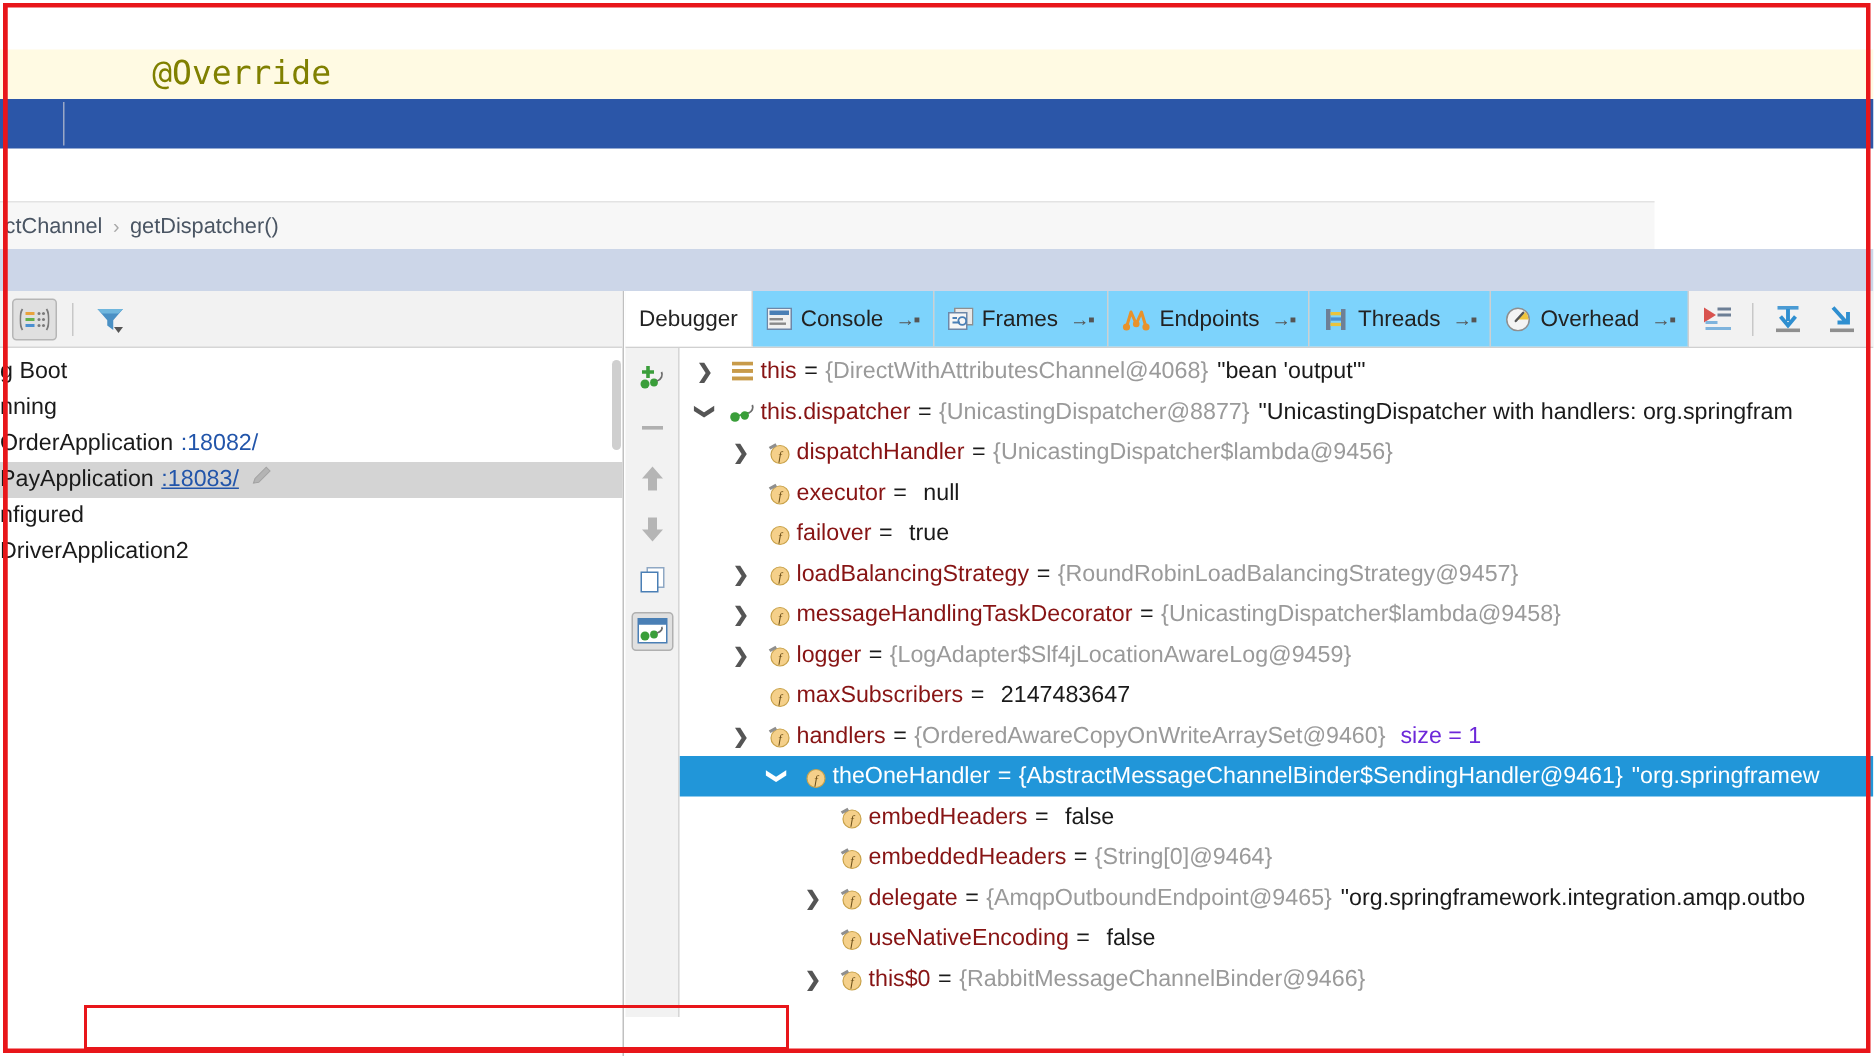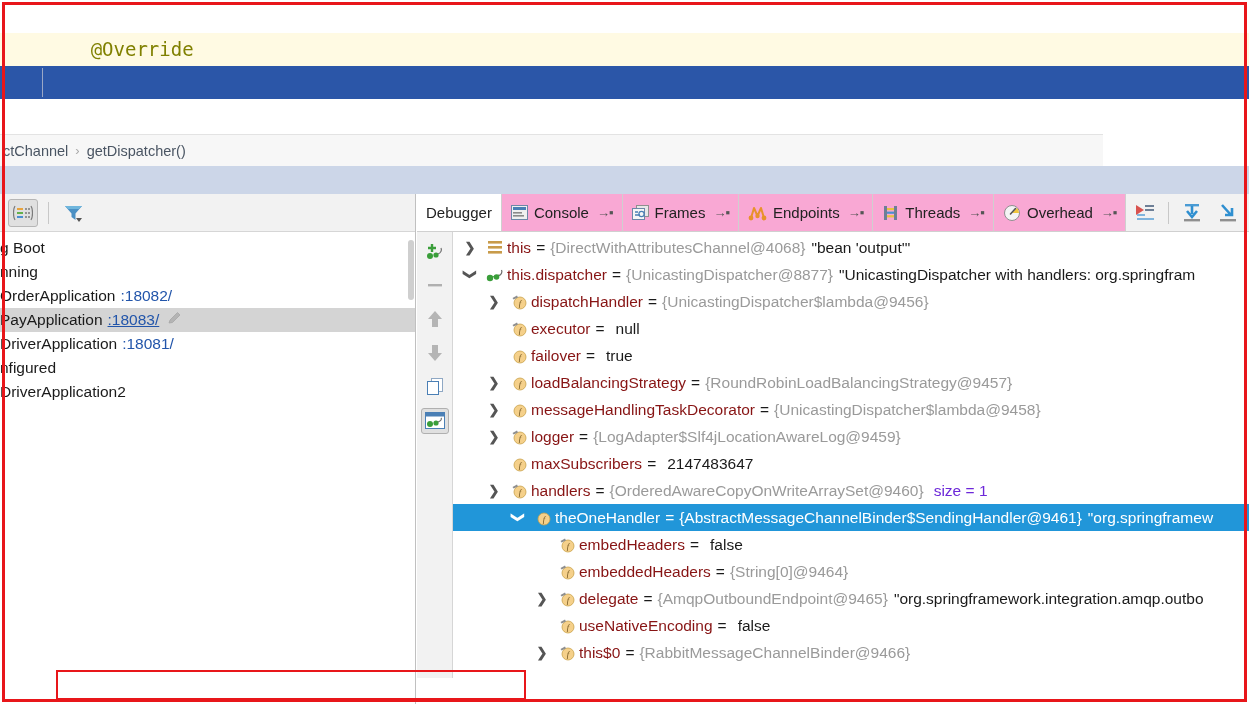--- a/index.html
+++ b/index.html
@@ -17,21 +17,21 @@
     width: 1245px; height: 700px;
     border: 3px solid #e8161a;
     pointer-events: none; z-index: 60;
   }
 
   
   .editor {
     position: absolute; left: 0; top: 0; width: 1249px; height: 134px;
     background: #ffffff;
     font-family: "DejaVu Sans Mono", monospace;
-    font-size: 19px;
+    font-size: 22px;
   }
   .code-line { height: 33px; line-height: 33px; white-space: pre; padding-left: 22px; }
   .line-override { color: #808000; }
   .line-sig { background: #fffae3; }
   .line-sig .kw { color: #000080; font-weight: bold; }
   .line-sig .type { color: #000000; }
   .line-return {
     background: #2b56a8; color: #ffffff;
     position: relative;
   }
@@ -107,21 +107,21 @@
   .tabbar {
     height: 38px; background: #f2f2f2;
     border-bottom: 1px solid #d0d0d0;
     display: flex; align-items: stretch;
     font-size: 15px; color: #222;
   }
   .tab {
     display: flex; align-items: center; gap: 6px;
     padding: 0 9px;
     border-right: 1px solid #cfcfcf;
-    background: #f9a8d4;
+    background: #7dd3fc;
     white-space: nowrap;
   }
   .tab.active { background: #ffffff; border-right: 1px solid #cfcfcf; }
   .tab .pin { color: #555; font-size: 13px; margin-left: 2px; letter-spacing: -1px;}
   .stepbar {
     display: flex; align-items: center; gap: 2px; padding: 0 2px;
     background: #f2f2f2;
   }
   .step-btn { width: 34px; height: 30px; display:flex; align-items:center; justify-content:center;}
 
@@ -249,24 +249,20 @@
           <span class="lt-port">:18082/</span>
         </div>
         <div class="lt-row selected">
           <span>PayApplication</span>
           <span class="lt-port underlined">:18083/</span>
           <span class="pencil"><svg width="16" height="14" viewBox="0 0 16 14">
               <path d="M2,12 L3,9 L10.5,1.5 L13,4 L5.5,11.5 Z" fill="#9a9a9a" stroke="#7a7a7a" stroke-width="0.7"></path>
             </svg></span>
         </div>
         <div class="lt-row">
-          <span>DriverApplication</span>
-          <span class="lt-port">:18081/</span>
-        </div>
-        <div class="lt-row">
           <span>nfigured</span>
         </div>
         <div class="lt-row">
           <span>DriverApplication2</span>
         </div>
       </div>
     <div class="left-scroll"></div>
   </div>
 
   <div class="right-panel">

